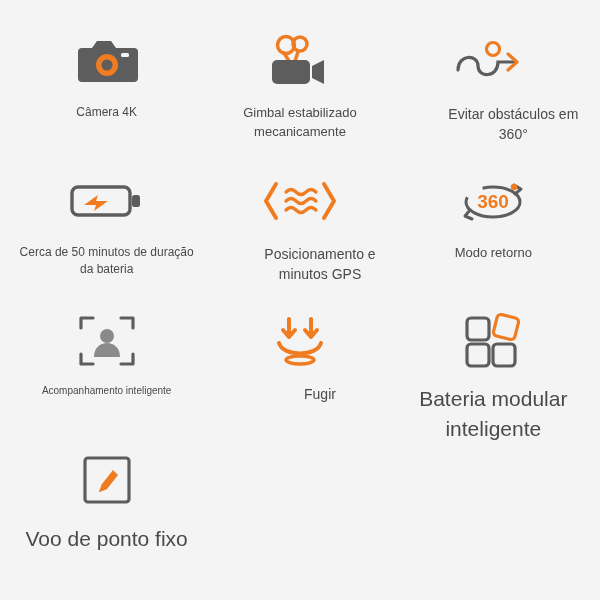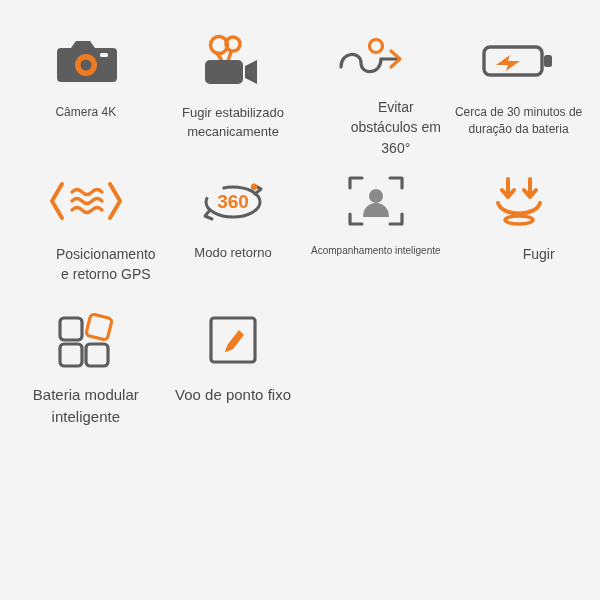--- a/index.html
+++ b/index.html
@@ -18,21 +18,21 @@
     width: 600px;
     height: 600px;
     box-sizing: border-box;
     padding: 18px 10px 10px 10px;
     display: flex;
     flex-direction: column;
     justify-content: flex-start;
   }
   .grid {
     display: grid;
-    grid-template-columns: repeat(4, 1fr);
+    grid-template-columns: repeat(3, 1fr);
     grid-auto-rows: 140px;
     row-gap: 0px;
     column-gap: 0px;
   }
   .cell {
     display: flex;
     flex-direction: column;
     align-items: center;
     justify-content: flex-start;
     padding-top: 12px;
@@ -49,21 +49,21 @@
   .label {
     text-align: center;
     line-height: 1.45;
     color: #4a4a4a;
     padding: 0 6px;
     max-width: 180px;
   }
   .t-12 { font-size: 12px; }
   .t-13 { font-size: 13px; }
   .t-14 { font-size: 14px; margin-left: 40px; }
-  .t-15 { font-size: 15px; text-align: center; }
+  .t-15 { font-size: 21px; text-align: center; }
   .t-9  { font-size: 10px; }
 
   svg { display: block; }
 </style>
 </head>
 <body>
 
 <div class="sheet">
   <div class="grid">
 
@@ -82,21 +82,21 @@
     <div class="cell">
       <div class="icon-wrap">
         <svg width="72" height="56" viewBox="0 0 72 56">
           <circle cx="22" cy="12" r="8.5" fill="none" stroke="#f07c22" stroke-width="3.5"></circle>
           <circle cx="36" cy="11" r="7" fill="none" stroke="#f07c22" stroke-width="3.5"></circle>
           <path d="M20 20 l5 8 M34 19 l-3 9" stroke="#f07c22" stroke-width="3.5" stroke-linecap="round"></path>
           <rect x="8" y="27" width="38" height="24" rx="5" fill="#5d5d5d"></rect>
           <path d="M48 33 l12 -6 v24 l-12 -6 z" fill="#5d5d5d"></path>
         </svg>
       </div>
-      <div class="label t-13">Fugir estabilizado mecanicamente</div>
+      <div class="label t-13">Gimbal estabilizado mecanicamente</div>
     </div>
 
     <div class="cell">
       <div class="icon-wrap">
         <svg width="82" height="50" viewBox="0 0 82 50">
           <path d="M6 34 C6 18 26 18 26 30 C26 42 46 42 46 26 L62 26" fill="none" stroke="#5d5d5d" stroke-width="3.2" stroke-linecap="round"></path>
           <path d="M56 18 l9 8 -9 8" fill="none" stroke="#f07c22" stroke-width="3.2" stroke-linecap="round" stroke-linejoin="round"></path>
           <circle cx="41" cy="13" r="6.5" fill="none" stroke="#f07c22" stroke-width="3.2"></circle>
         </svg>
       </div>
@@ -104,35 +104,35 @@
     </div>
 
     <div class="cell">
       <div class="icon-wrap">
         <svg width="78" height="44" viewBox="0 0 78 44">
           <rect x="4" y="8" width="58" height="28" rx="6" fill="none" stroke="#5d5d5d" stroke-width="3.4"></rect>
           <rect x="64" y="16" width="8" height="12" rx="2.5" fill="#5d5d5d"></rect>
           <path d="M16 26 l14 -10 -2 6 h12 l-14 10 2 -6 z" fill="#f07c22"></path>
         </svg>
       </div>
-      <div class="label t-12">Cerca de 30 minutos de duração da bateria</div>
+      <div class="label t-12">Cerca de 50 minutos de duração da bateria</div>
     </div>
 
 
     <div class="cell">
       <div class="icon-wrap">
         <svg width="84" height="46" viewBox="0 0 84 46">
           <path d="M18 6 l-10 17 10 17" fill="none" stroke="#f07c22" stroke-width="4" stroke-linecap="round" stroke-linejoin="round"></path>
           <path d="M66 6 l10 17 -10 17" fill="none" stroke="#f07c22" stroke-width="4" stroke-linecap="round" stroke-linejoin="round"></path>
           <path d="M28 14 q5 -5 10 0 t10 0 t10 0" fill="none" stroke="#f07c22" stroke-width="3.2" stroke-linecap="round"></path>
           <path d="M28 23 q5 -5 10 0 t10 0 t10 0" fill="none" stroke="#f07c22" stroke-width="3.2" stroke-linecap="round"></path>
           <path d="M28 32 q5 -5 10 0 t10 0 t10 0" fill="none" stroke="#f07c22" stroke-width="3.2" stroke-linecap="round"></path>
         </svg>
       </div>
-      <div class="label t-14">Posicionamento e retorno GPS</div>
+      <div class="label t-14">Posicionamento e minutos GPS</div>
     </div>
 
     <div class="cell">
       <div class="icon-wrap">
         <svg width="80" height="54" viewBox="0 0 80 54">
           <ellipse cx="40" cy="28" rx="27" ry="15" fill="none" stroke="#5d5d5d" stroke-width="3" stroke-dasharray="72 18"></ellipse>
           <path d="M17 36 l-5 6 7 3" fill="none" stroke="#5d5d5d" stroke-width="3" stroke-linecap="round" stroke-linejoin="round"></path>
           <path d="M62 20 l6 -5 -7 -4" fill="none" stroke="#5d5d5d" stroke-width="3" stroke-linecap="round" stroke-linejoin="round"></path>
           <text x="40" y="34" text-anchor="middle" font-family="Liberation Sans, sans-serif" font-size="19" font-weight="bold" fill="#f07c22">360</text>
           <circle cx="61" cy="13" r="3.2" fill="#f07c22"></circle>

